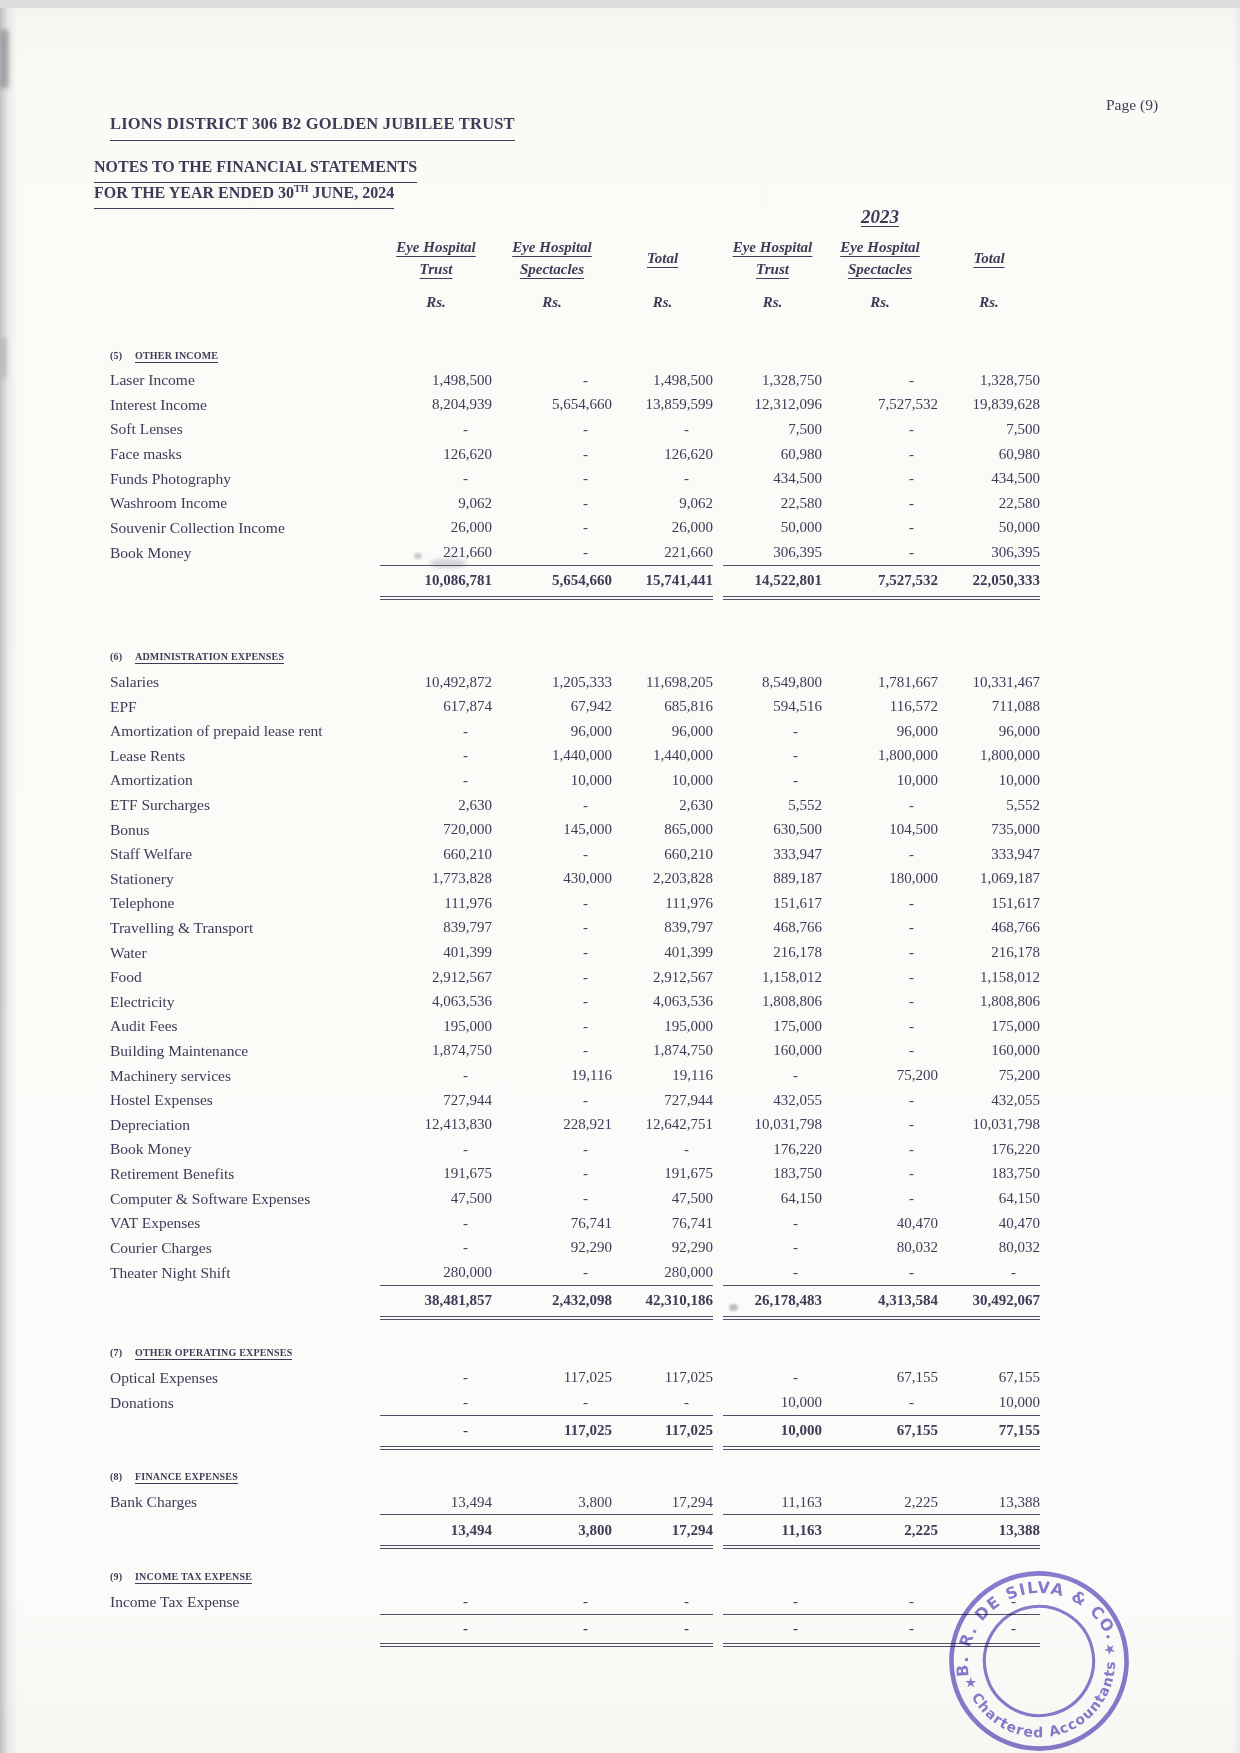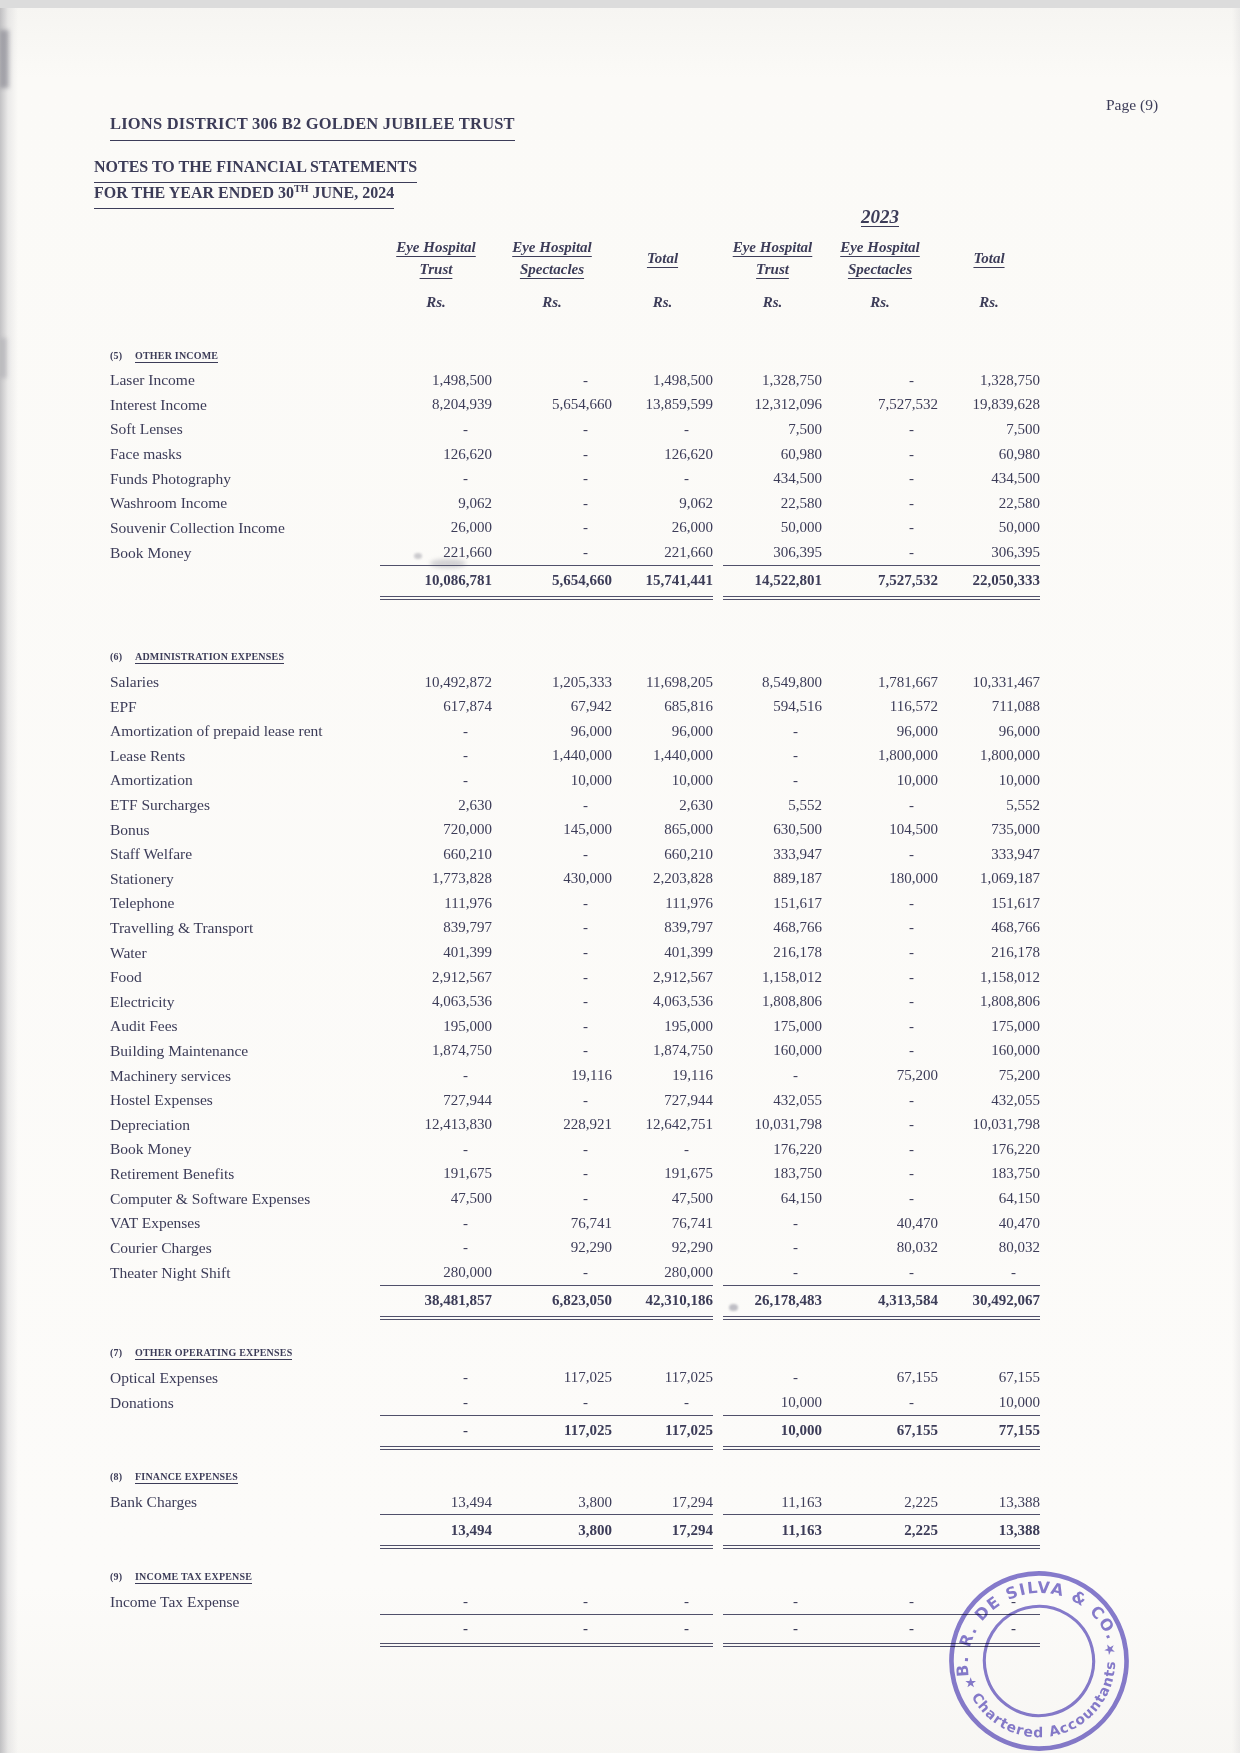--- a/index.html
+++ b/index.html
@@ -474,21 +474,21 @@
           <td class="num"><span class="dash">-</span></td>
           <td class="num"><span>280,000</span></td>
           <td class="sp"></td>
           <td class="num"><span class="dash">-</span></td>
           <td class="num"><span class="dash">-</span></td>
           <td class="num"><span class="dash">-</span></td>
         </tr>
         <tr class="r total">
           <td class="lbl"></td>
           <td class="num"><span>38,481,857</span></td>
-          <td class="num"><span>6,823,050</span></td>
+          <td class="num"><span>2,432,098</span></td>
           <td class="num"><span>42,310,186</span></td>
           <td class="sp"></td>
           <td class="num"><span>26,178,483</span></td>
           <td class="num"><span>4,313,584</span></td>
           <td class="num"><span>30,492,067</span></td>
         </tr>
       </tbody>
       <tbody class="section">
         <tr class="gap-row">
           <td colspan="8" style="height: 20px;"></td>

